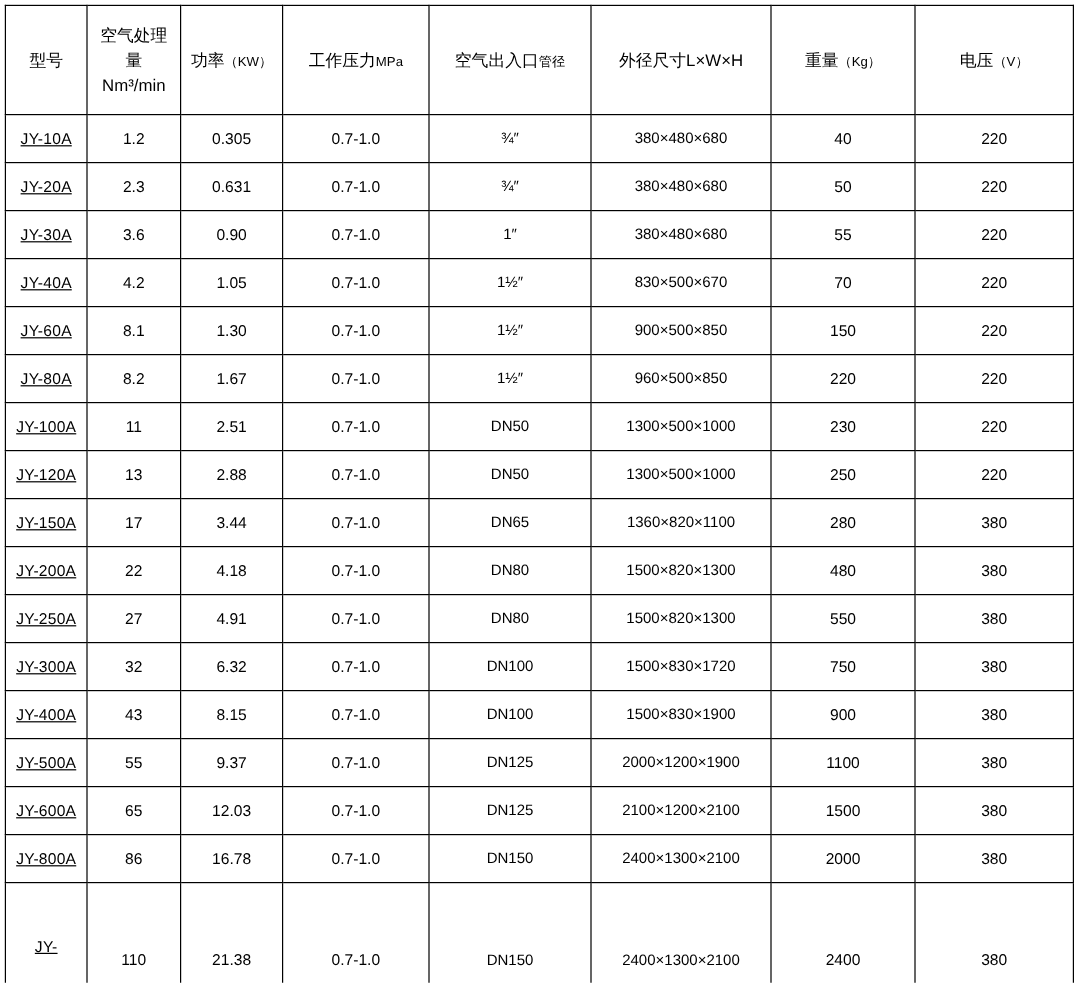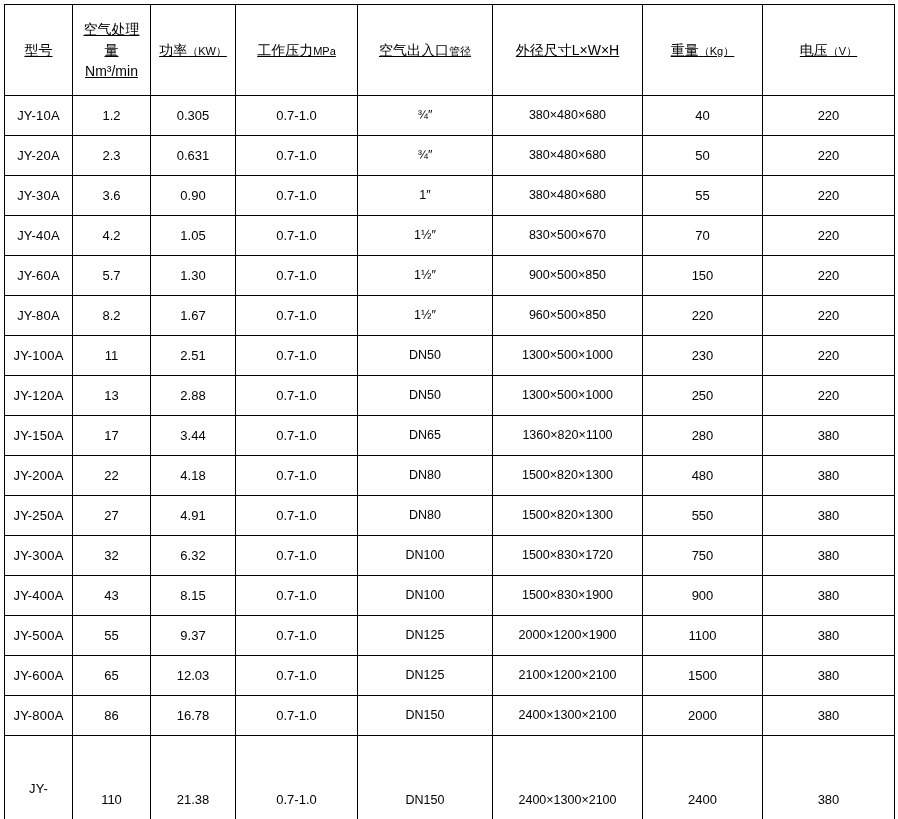--- a/index.html
+++ b/index.html
@@ -34,34 +34,34 @@
   col.c2 { width: 85px; }
   col.c3 { width: 122px; }
   col.c4 { width: 135px; }
   col.c5 { width: 150px; }
   col.c6 { width: 120px; }
   col.c7 { width: 132px; }
 
   thead td {
     height: 86px;
     font-size: 13px;
-    text-decoration: underline;
   }
   thead td.hdr-model { font-size: 14px; margin-top: 48px; }
   thead td .hdr-main { font-size: 14px; }
   thead td .hdr-sub { font-size: 11px; }
   thead td .hdr-line { display: block; }
 
   tbody td {
     height: 35px;
     font-size: 13px;
   }
   tbody td.model {
     font-size: 13px;
     letter-spacing: 0.2px;
+    text-decoration: underline;
   }
   tbody tr.tall td {
     height: 58px;
   }
   tbody td.model .wrap-line {
     display: block;
     line-height: 1.7;
     margin-top: 40px;
   }
   .dim { font-size: 12.5px; }
@@ -147,21 +147,21 @@
         <td>4.2</td>
         <td>1.05</td>
         <td>0.7-1.0</td>
         <td class="pipe">1½″</td>
         <td class="dim">830×500×670</td>
         <td>70</td>
         <td>220</td>
       </tr>
       <tr>
         <td class="model">JY-60A</td>
-        <td>5.7</td>
+        <td>8.1</td>
         <td>1.30</td>
         <td>0.7-1.0</td>
         <td class="pipe">1½″</td>
         <td class="dim">900×500×850</td>
         <td>150</td>
         <td>220</td>
       </tr>
       <tr>
         <td class="model">JY-80A</td>
         <td>8.2</td>

